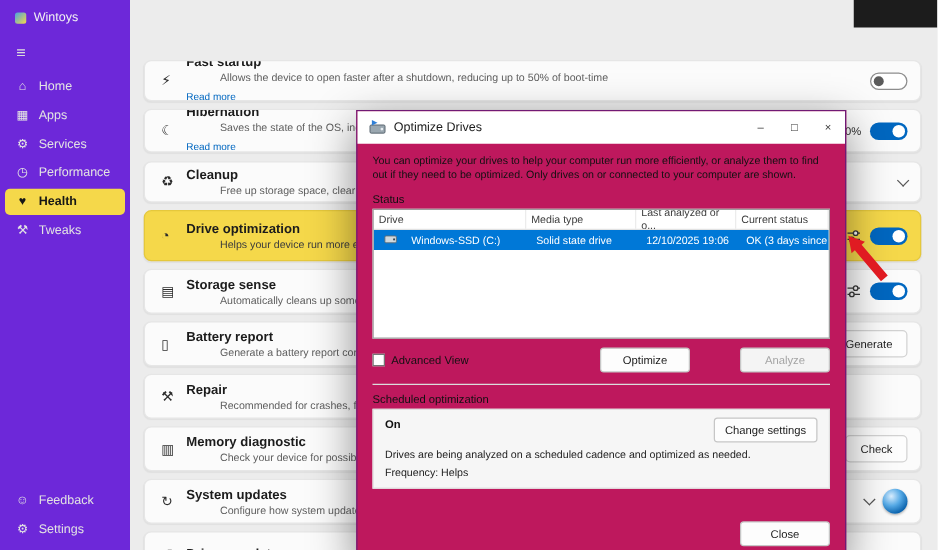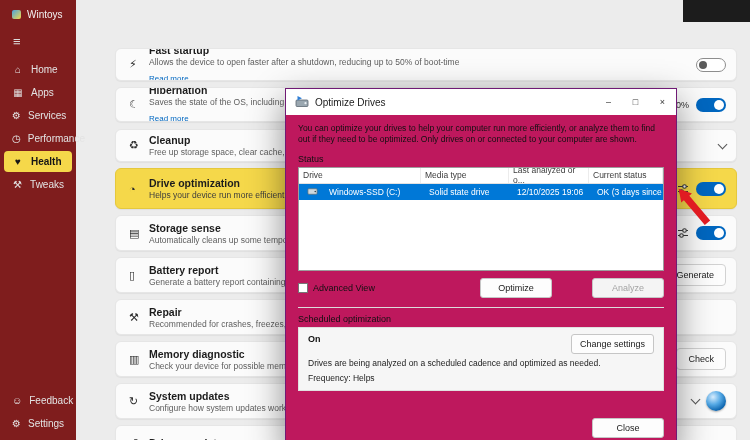--- a/index.html
+++ b/index.html
@@ -4,39 +4,39 @@
 <style>
   * { margin:0; padding:0; box-sizing:border-box; }
   html,body { width:750px; height:440px; }
   body { font-family:"Liberation Sans","DejaVu Sans",sans-serif; }
   .stage { position:relative; width:750px; height:440px; background:#ececec; overflow:hidden; }
 
   
   .bg-corner { position:absolute; left:683px; top:0; width:67px; height:22px; background:#1c1c1c; }
 
   
-  .sidebar { position:absolute; left:0; top:0; width:76px; height:440px; background:#7f1d1d; color:#e8e8e8; z-index:2; }
+  .sidebar { position:absolute; left:0; top:0; width:104px; height:440px; background:#6d28d9; color:#e8e8e8; z-index:2; }
   .app-brand { display:flex; align-items:center; gap:6px; padding:9px 0 0 12px; font-size:10px; color:#f2f2f2; }
   .logo { width:9px; height:9px; border-radius:2px; background:linear-gradient(135deg,#4aa3e0,#f5d84a); display:inline-block; }
   .hamburger { padding:14px 0 0 13px; font-size:13px; color:#dcdcdc; cursor:default; }
   .nav { margin-top:10px; }
   .nav-item { display:flex; align-items:center; gap:7px; height:21px; margin:2px 4px; padding:0 8px; border-radius:4px; font-size:10px; color:#e3e3e3; }
   .nav-item.active { background:#f5d84a; color:#161616; font-weight:bold; }
   .nav-ic { width:12px; text-align:center; font-size:10px; }
   .nav.bottom { position:absolute; bottom:4px; left:0; right:0; margin-top:0; }
 
   
   .content { position:absolute; left:115px; top:0; width:622px; height:440px; }
   .card { position:absolute; left:0; width:622px; background:#fbfbfb; border:1px solid #e6e6e6; border-radius:6px;
           box-shadow:0 1px 1px rgba(0,0,0,.05); display:flex; align-items:center; padding:0 10px 0 13px; overflow:hidden; }
   .card.highlight { background:#f5d84a; border-color:#e5c83c; }
   .card-ic { width:16px; font-size:11px; color:#2c2c2c; flex:0 0 20px; text-align:left; }
   .card-text { flex:1 1 auto; min-width:0; }
   .card-title { font-size:10.5px; font-weight:bold; color:#1c1c1c; line-height:12px; }
-  .card-sub { font-size:8.5px; color:#5e5e5e; line-height:10px; margin-top:1px; white-space:nowrap; }
+  .card-sub { font-size:8.5px; color:#5e5e5e; line-height:10px; margin-top:1px; white-space:nowrap;margin-left:27px; }
   .read-more { font-size:8px; color:#0067c0; line-height:9px; margin-top:1px; display:inline-block; text-decoration:none; }
   .card-ctrl { display:flex; align-items:center; gap:7px; flex:0 0 auto; }
   .val { font-size:9px; color:#2f2f2f; }
   .toggle { width:30px; height:14px; border-radius:8px; position:relative; display:inline-block; }
   .toggle.on { background:#0067c0; }
   .toggle.on::after { content:""; position:absolute; right:2px; top:2px; width:10px; height:10px; border-radius:50%; background:#fff; }
   .toggle.off { background:#fff; border:1px solid #8d8d8d; }
   .toggle.off::after { content:""; position:absolute; left:2px; top:2px; width:8px; height:8px; border-radius:50%; background:#5b5b5b; }
   .chev { width:7px; height:7px; border-right:1.4px solid #555; border-bottom:1.4px solid #555; transform:rotate(45deg); margin-top:-3px; }
   .pill-btn { background:#fdfdfd; border:1px solid #d2d2d2; border-radius:4px; font-size:9px; color:#1b1b1b;

